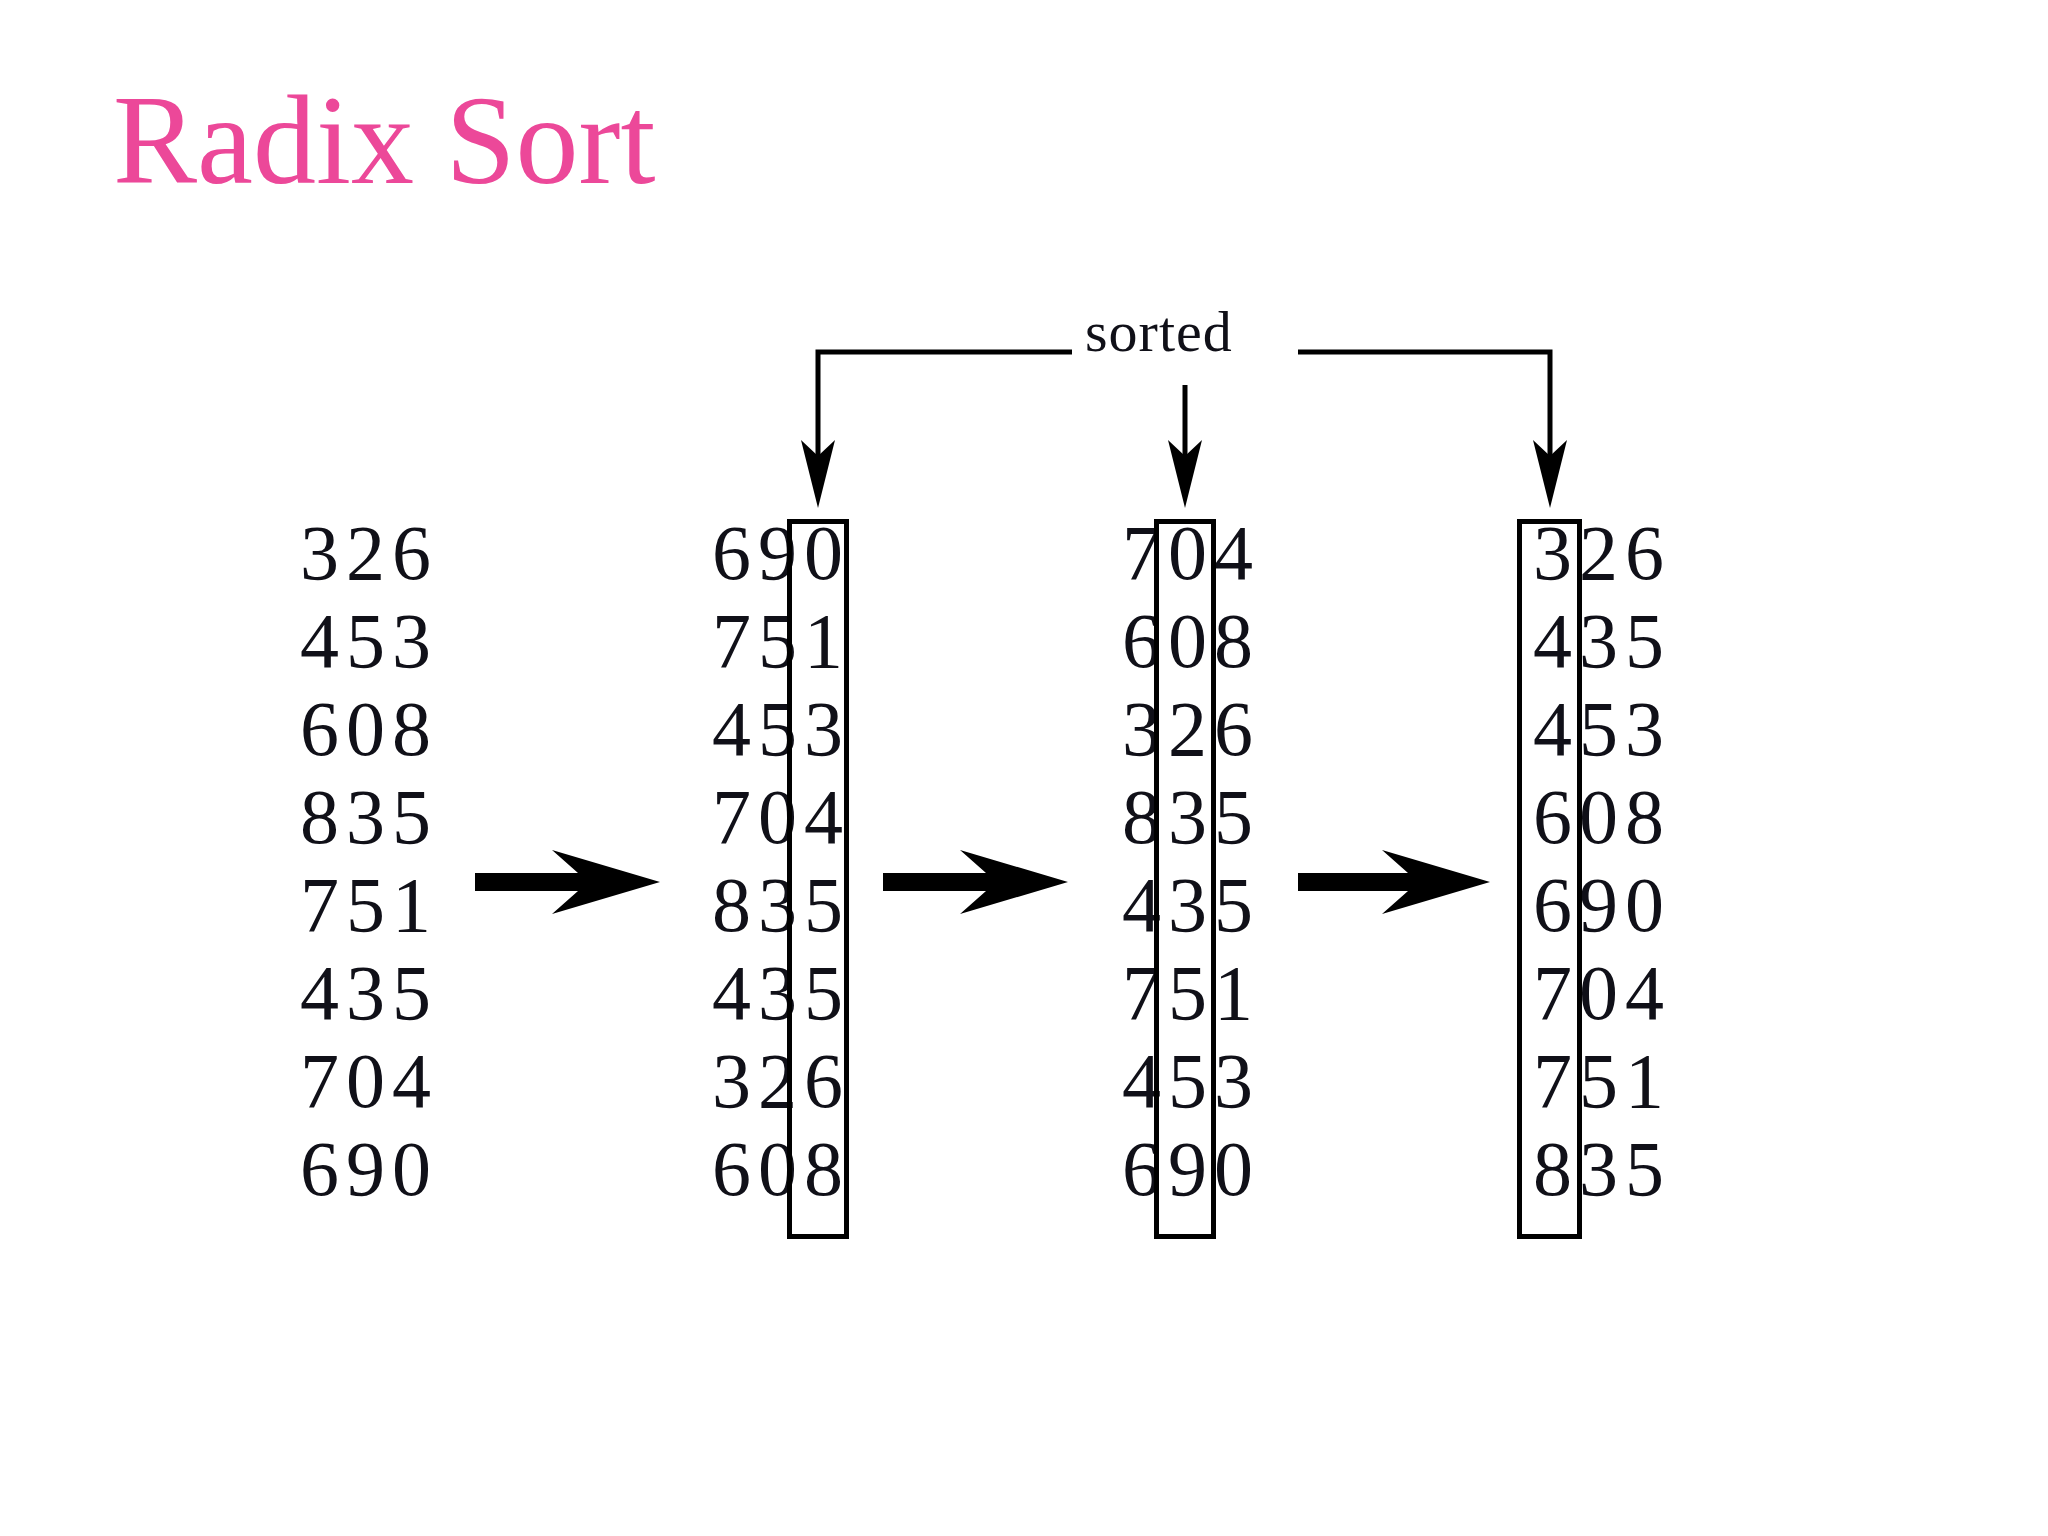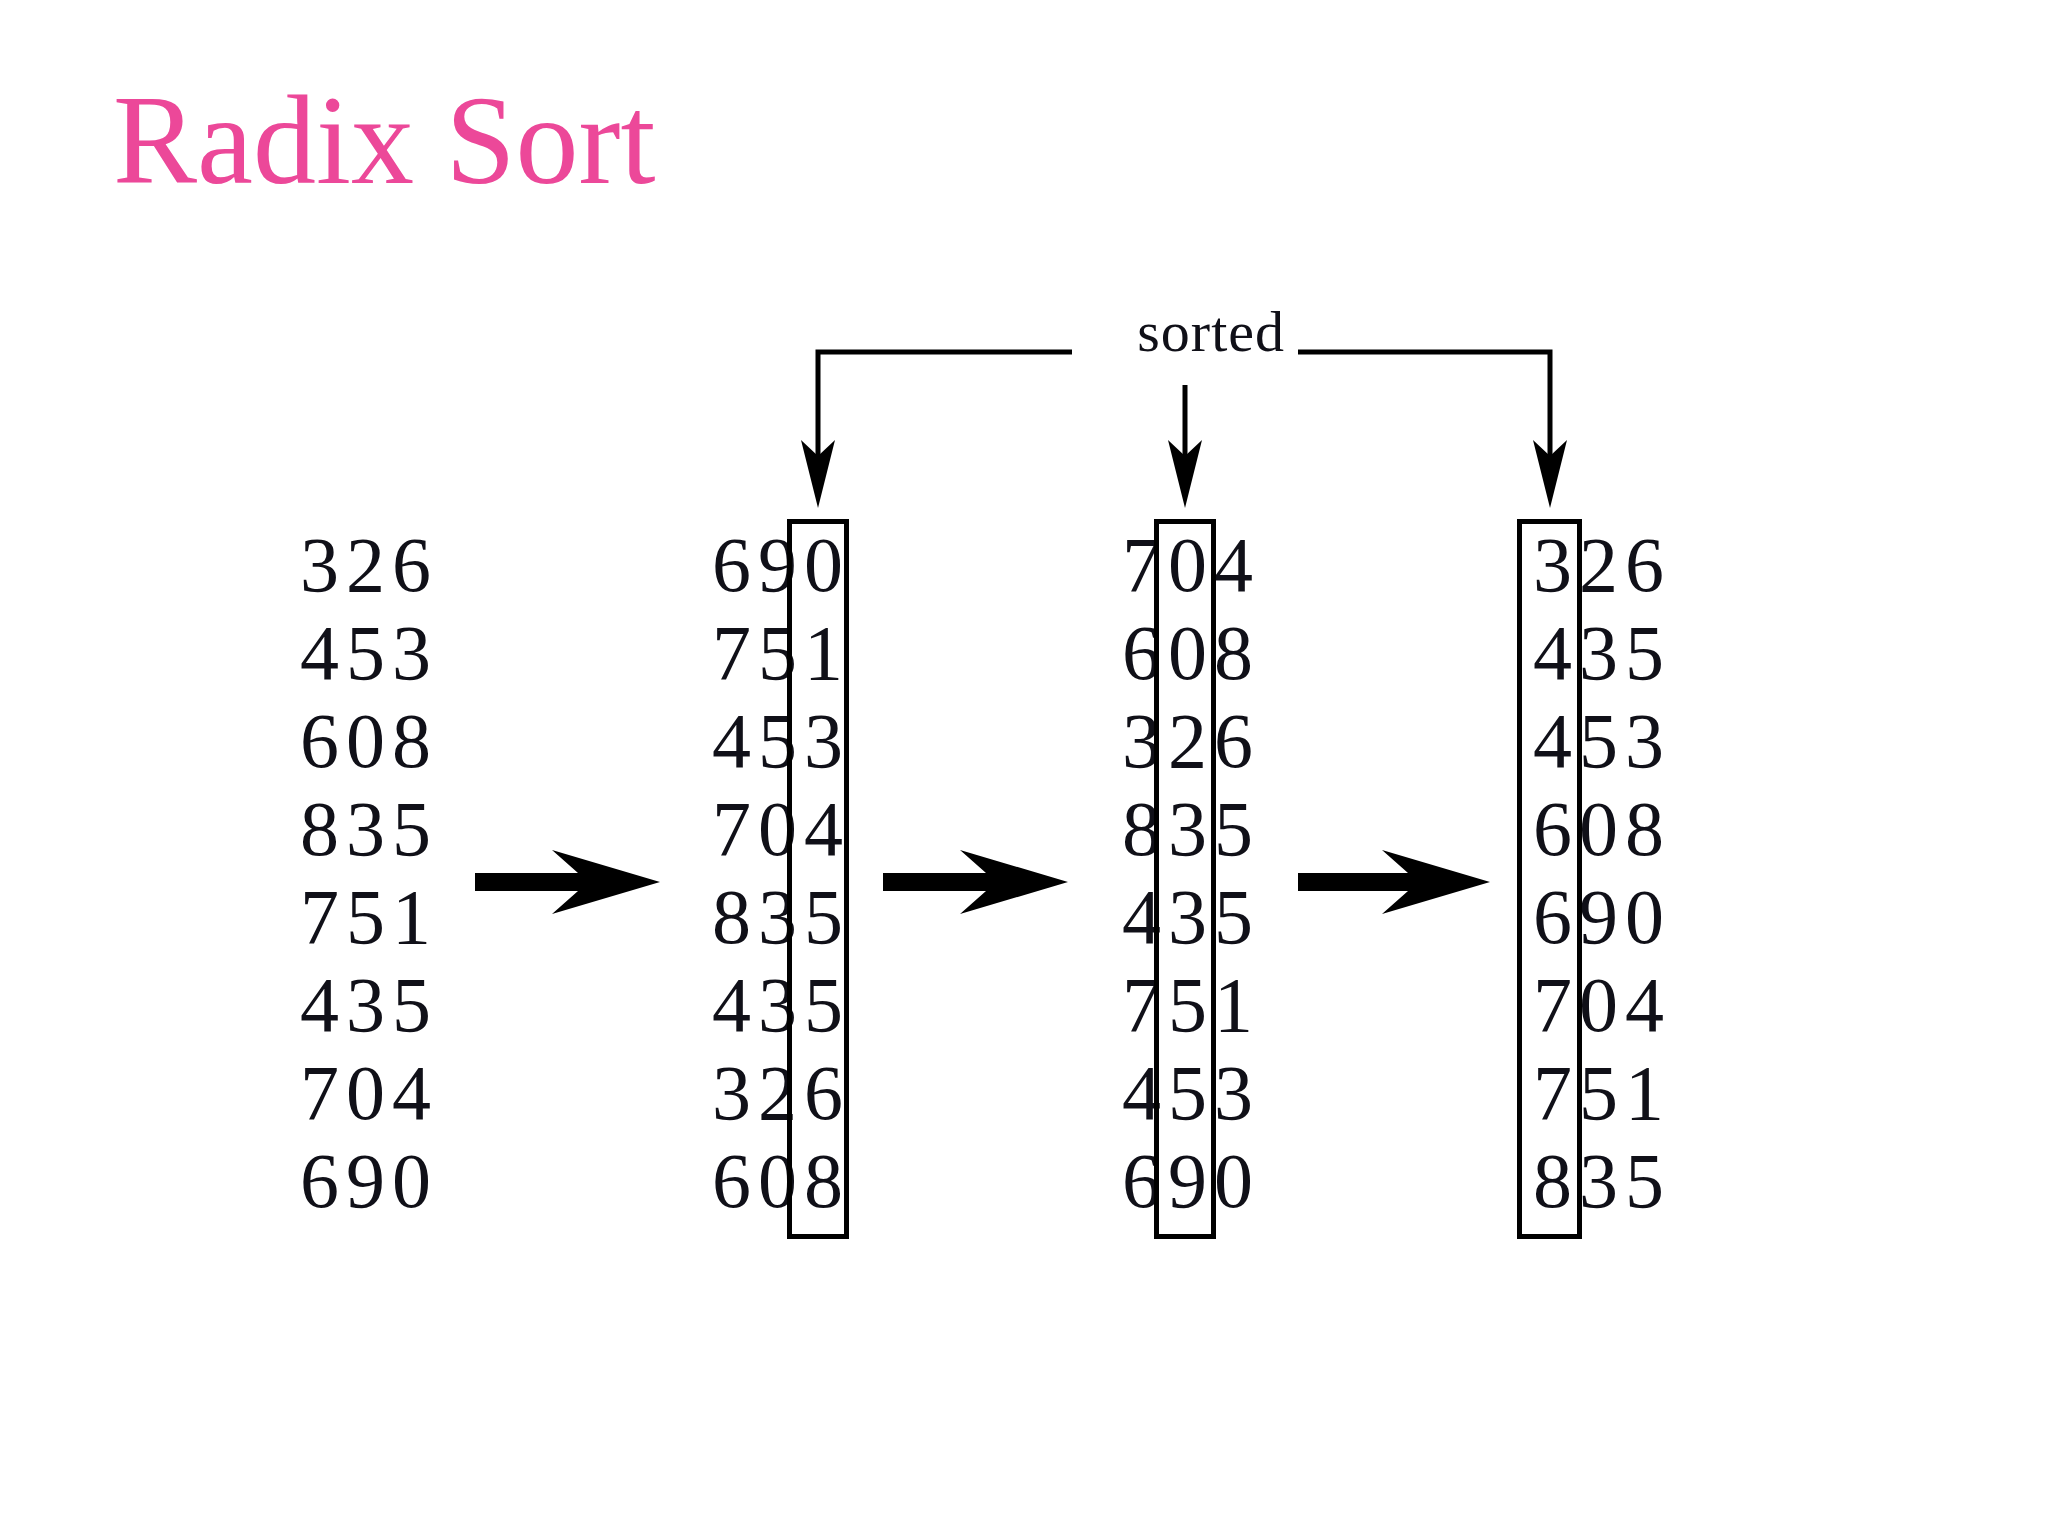--- a/index.html
+++ b/index.html
@@ -13,41 +13,41 @@
   .page-title{
     position:absolute;
     left:113px;top:78px;
     font-size:126px;
     line-height:1;
     color:#ec4899;
     white-space:nowrap;
   }
   .num-col{
     position:absolute;
-    top:521px;
+    top:509px;
     font-size:78px;
     line-height:88px;
     letter-spacing:7px;
     color:#101018;
     white-space:nowrap;
   }
   .digit-box{
     position:absolute;
     top:519px;
     height:720px;
     width:62px;
     border:5px solid #000;
     box-sizing:border-box;
     background:transparent;
   }
   .sorted-label{
     position:absolute;
     left:1085px;top:300px;
     width:200px;
-    text-align:right;
+    text-align:left;
     font-size:58px;
     line-height:1.1;
     letter-spacing:1px;
     color:#101018;
   }
   .overlay-svg{
     position:absolute;
     left:0;top:0;
     width:2048px;height:1536px;
   }

